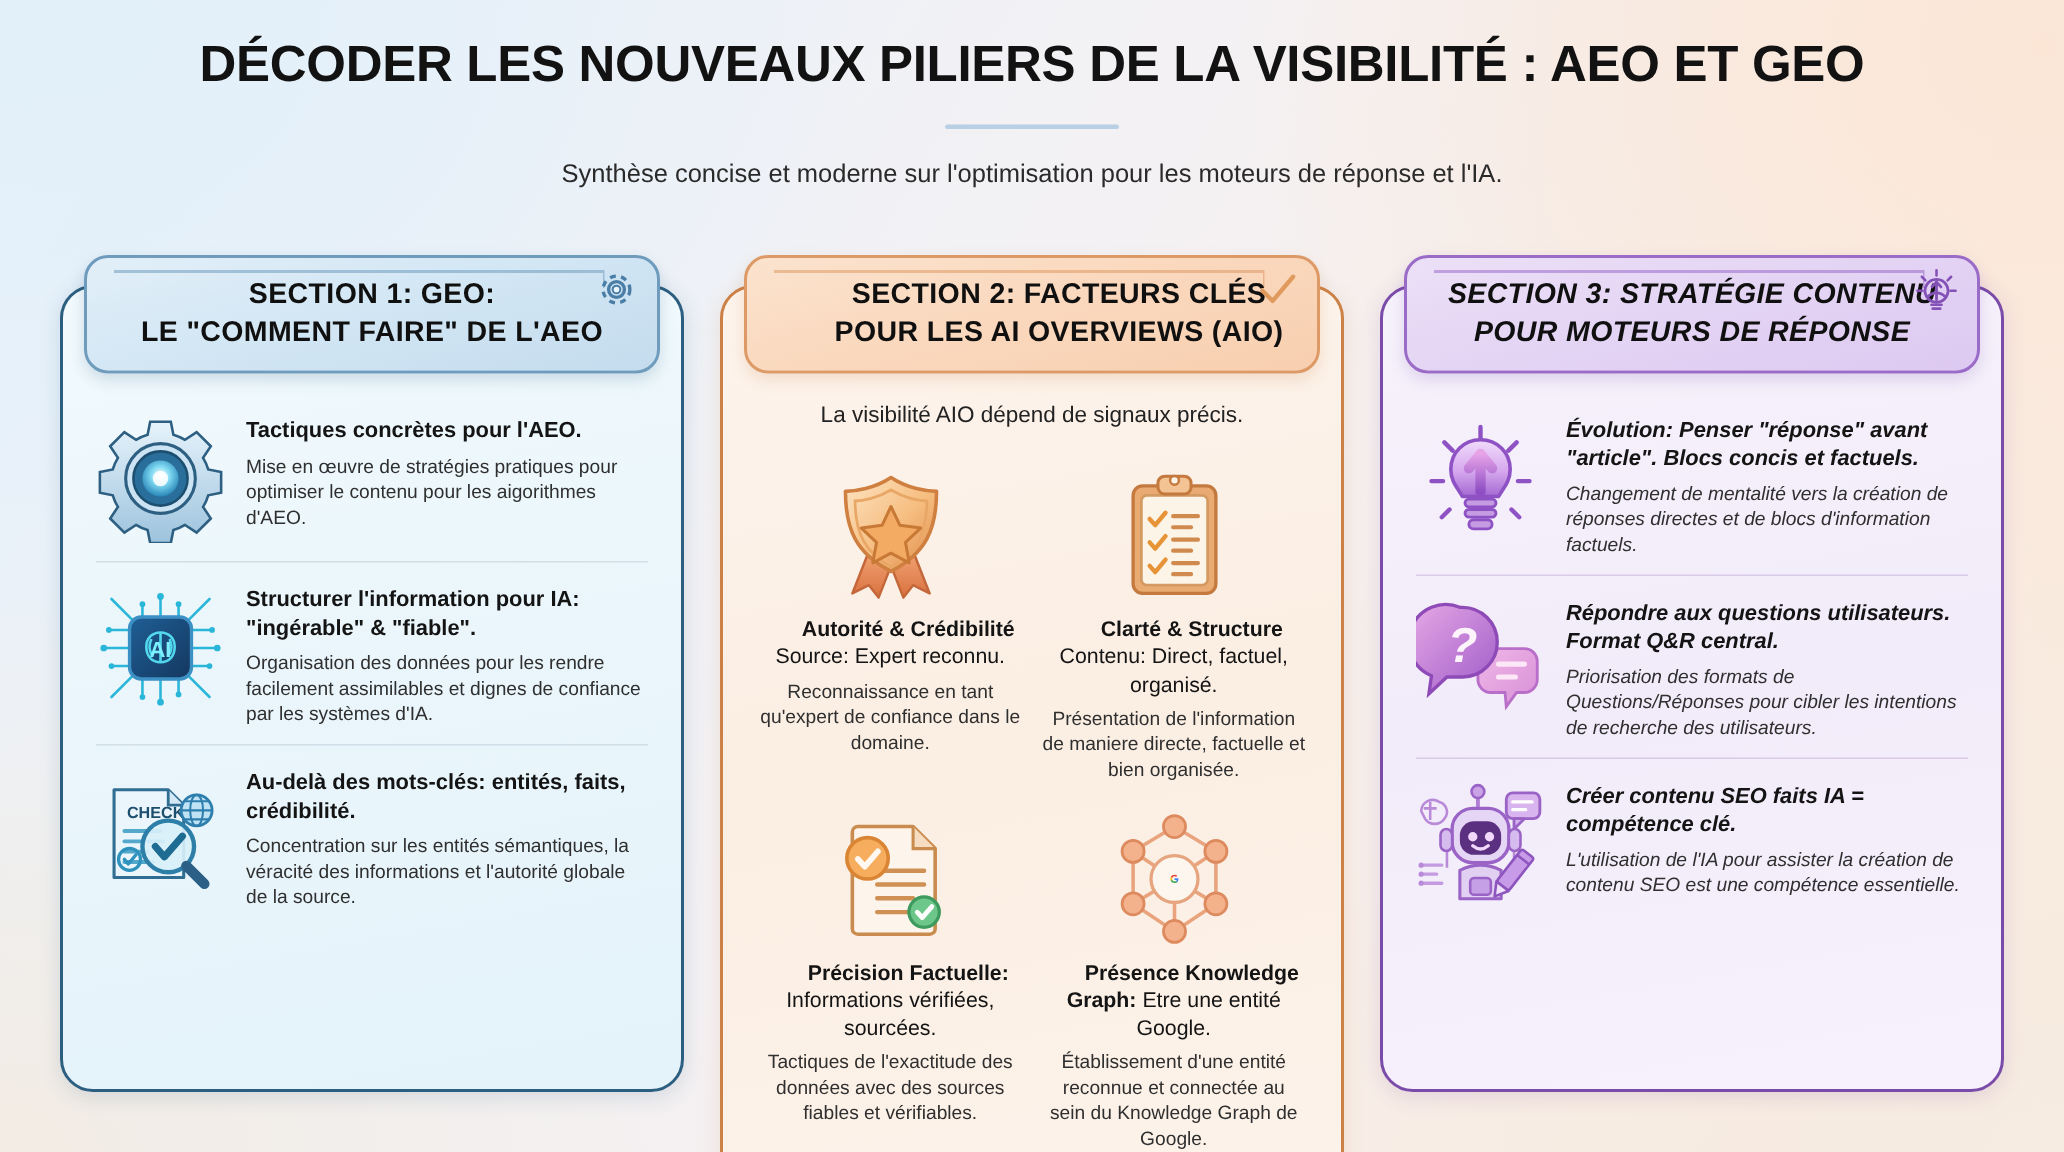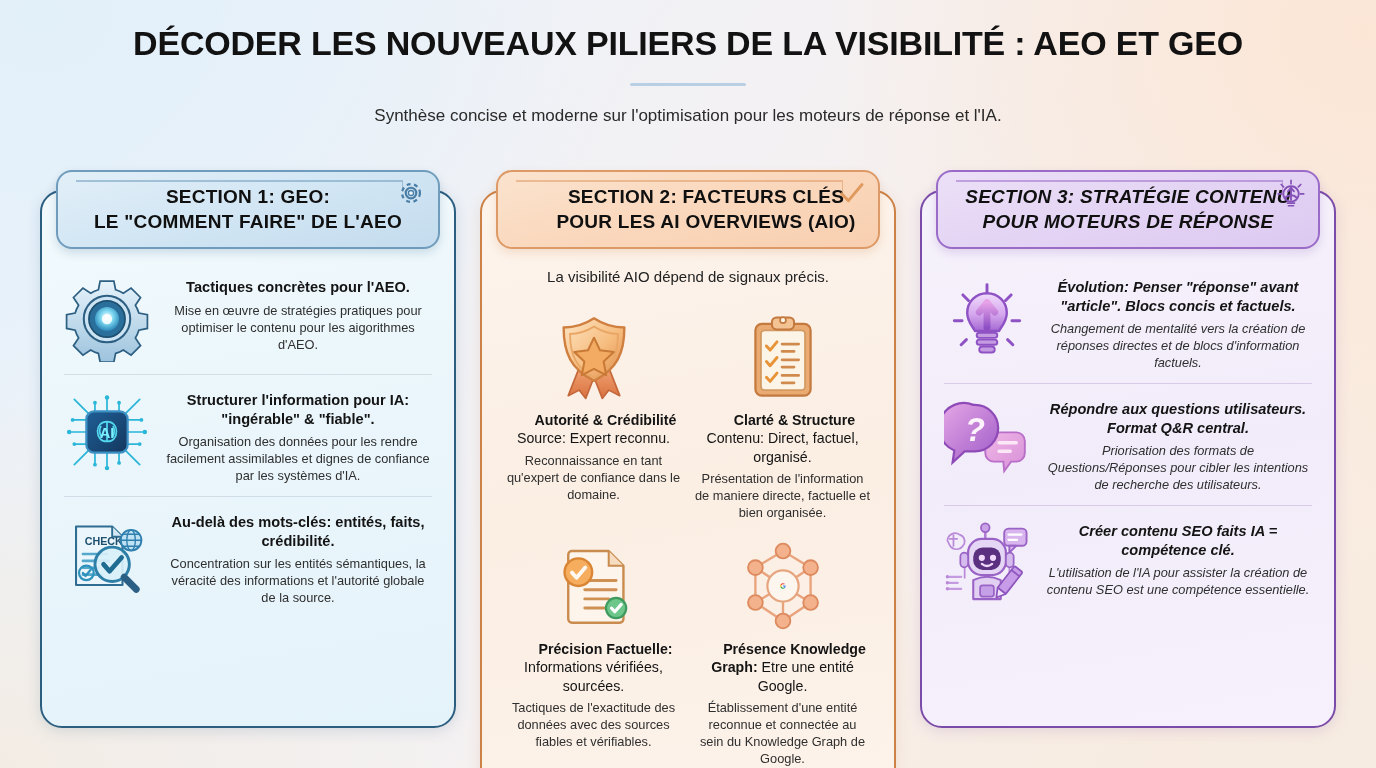--- a/index.html
+++ b/index.html
@@ -140,21 +140,21 @@
   .row {
     display: flex;
     gap: 14px;
     align-items: flex-start;
     padding: 10px 0 12px;
   }
   .row + .row { border-top: 1.5px solid rgba(120,140,160,0.22); padding-top: 14px; }
   .col.purple-col .row + .row { border-top-color: rgba(150,120,185,0.28); }
   .row-icon { flex: 0 0 86px; height: 86px; }
   .row-icon svg { width: 86px; height: 86px; display: block; }
-  .row-text { flex: 1; padding-top: 2px; text-align: center; }
+  .row-text { flex: 1; padding-top: 2px; }
   .row-title {
     font-size: 14.6px;
     font-weight: 700;
     color: #141414;
     line-height: 1.27;
     margin-bottom: 5px;
   }
   .row-desc {
     font-size: 12.8px;
     color: #2f2f2f;

